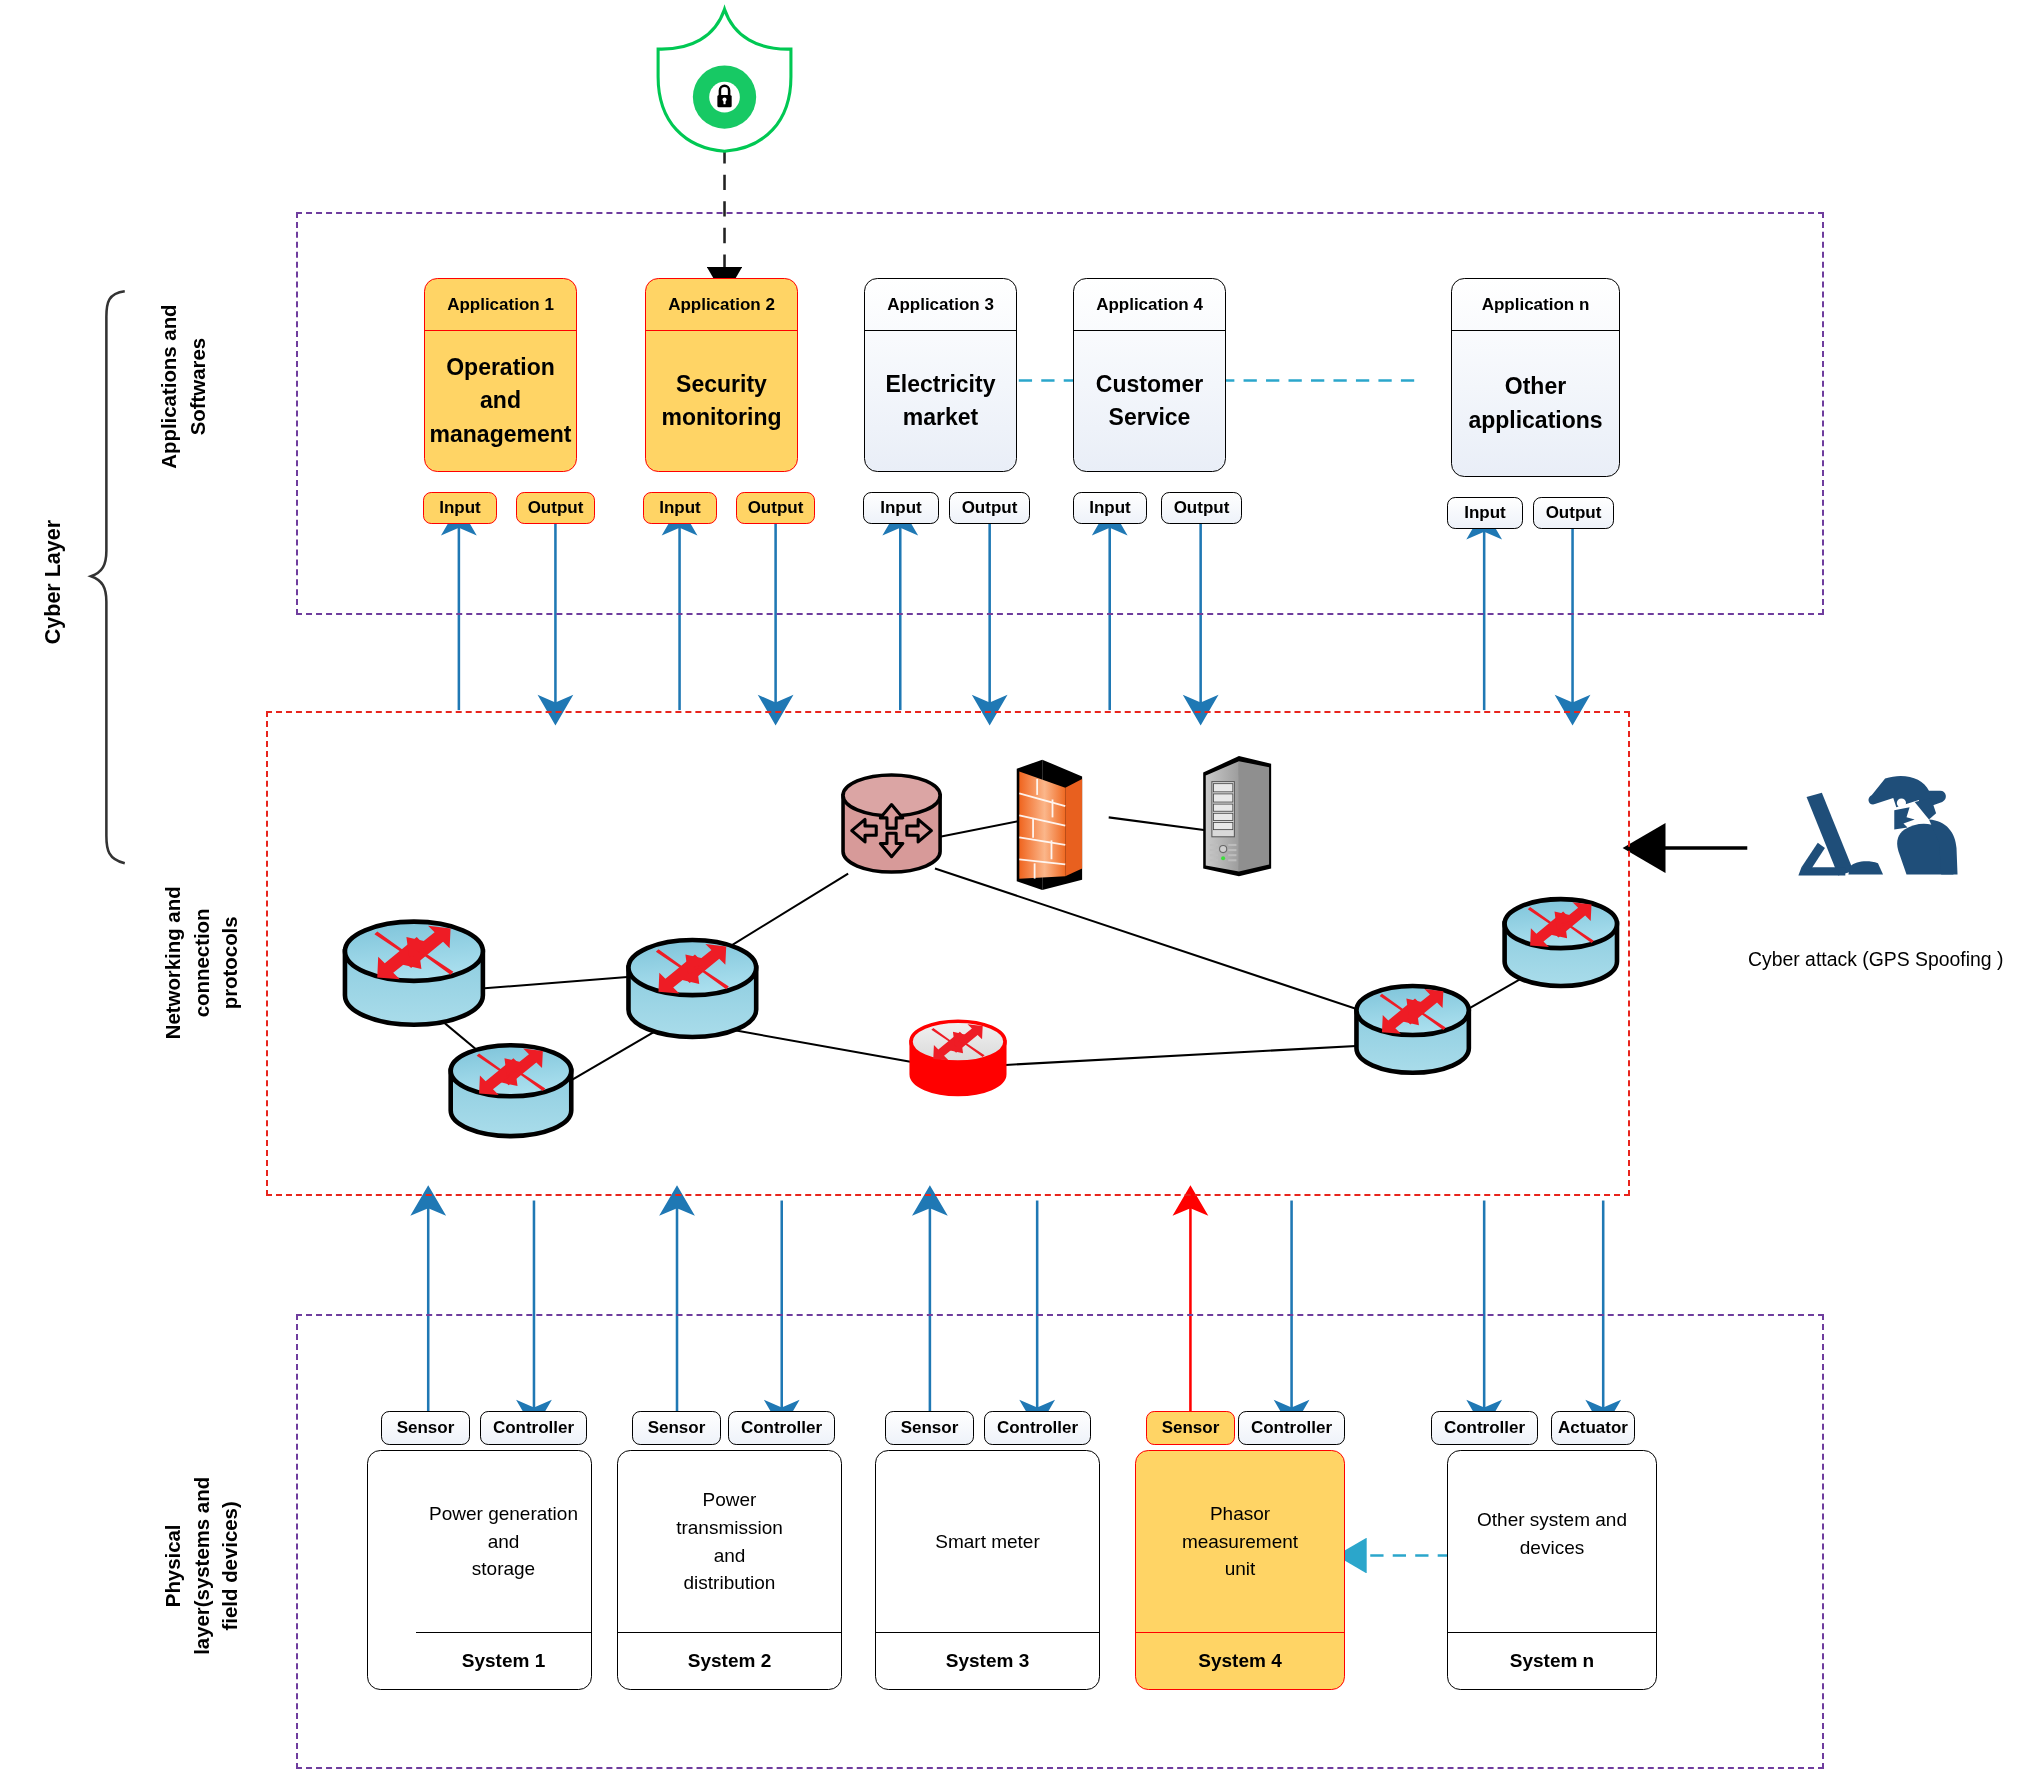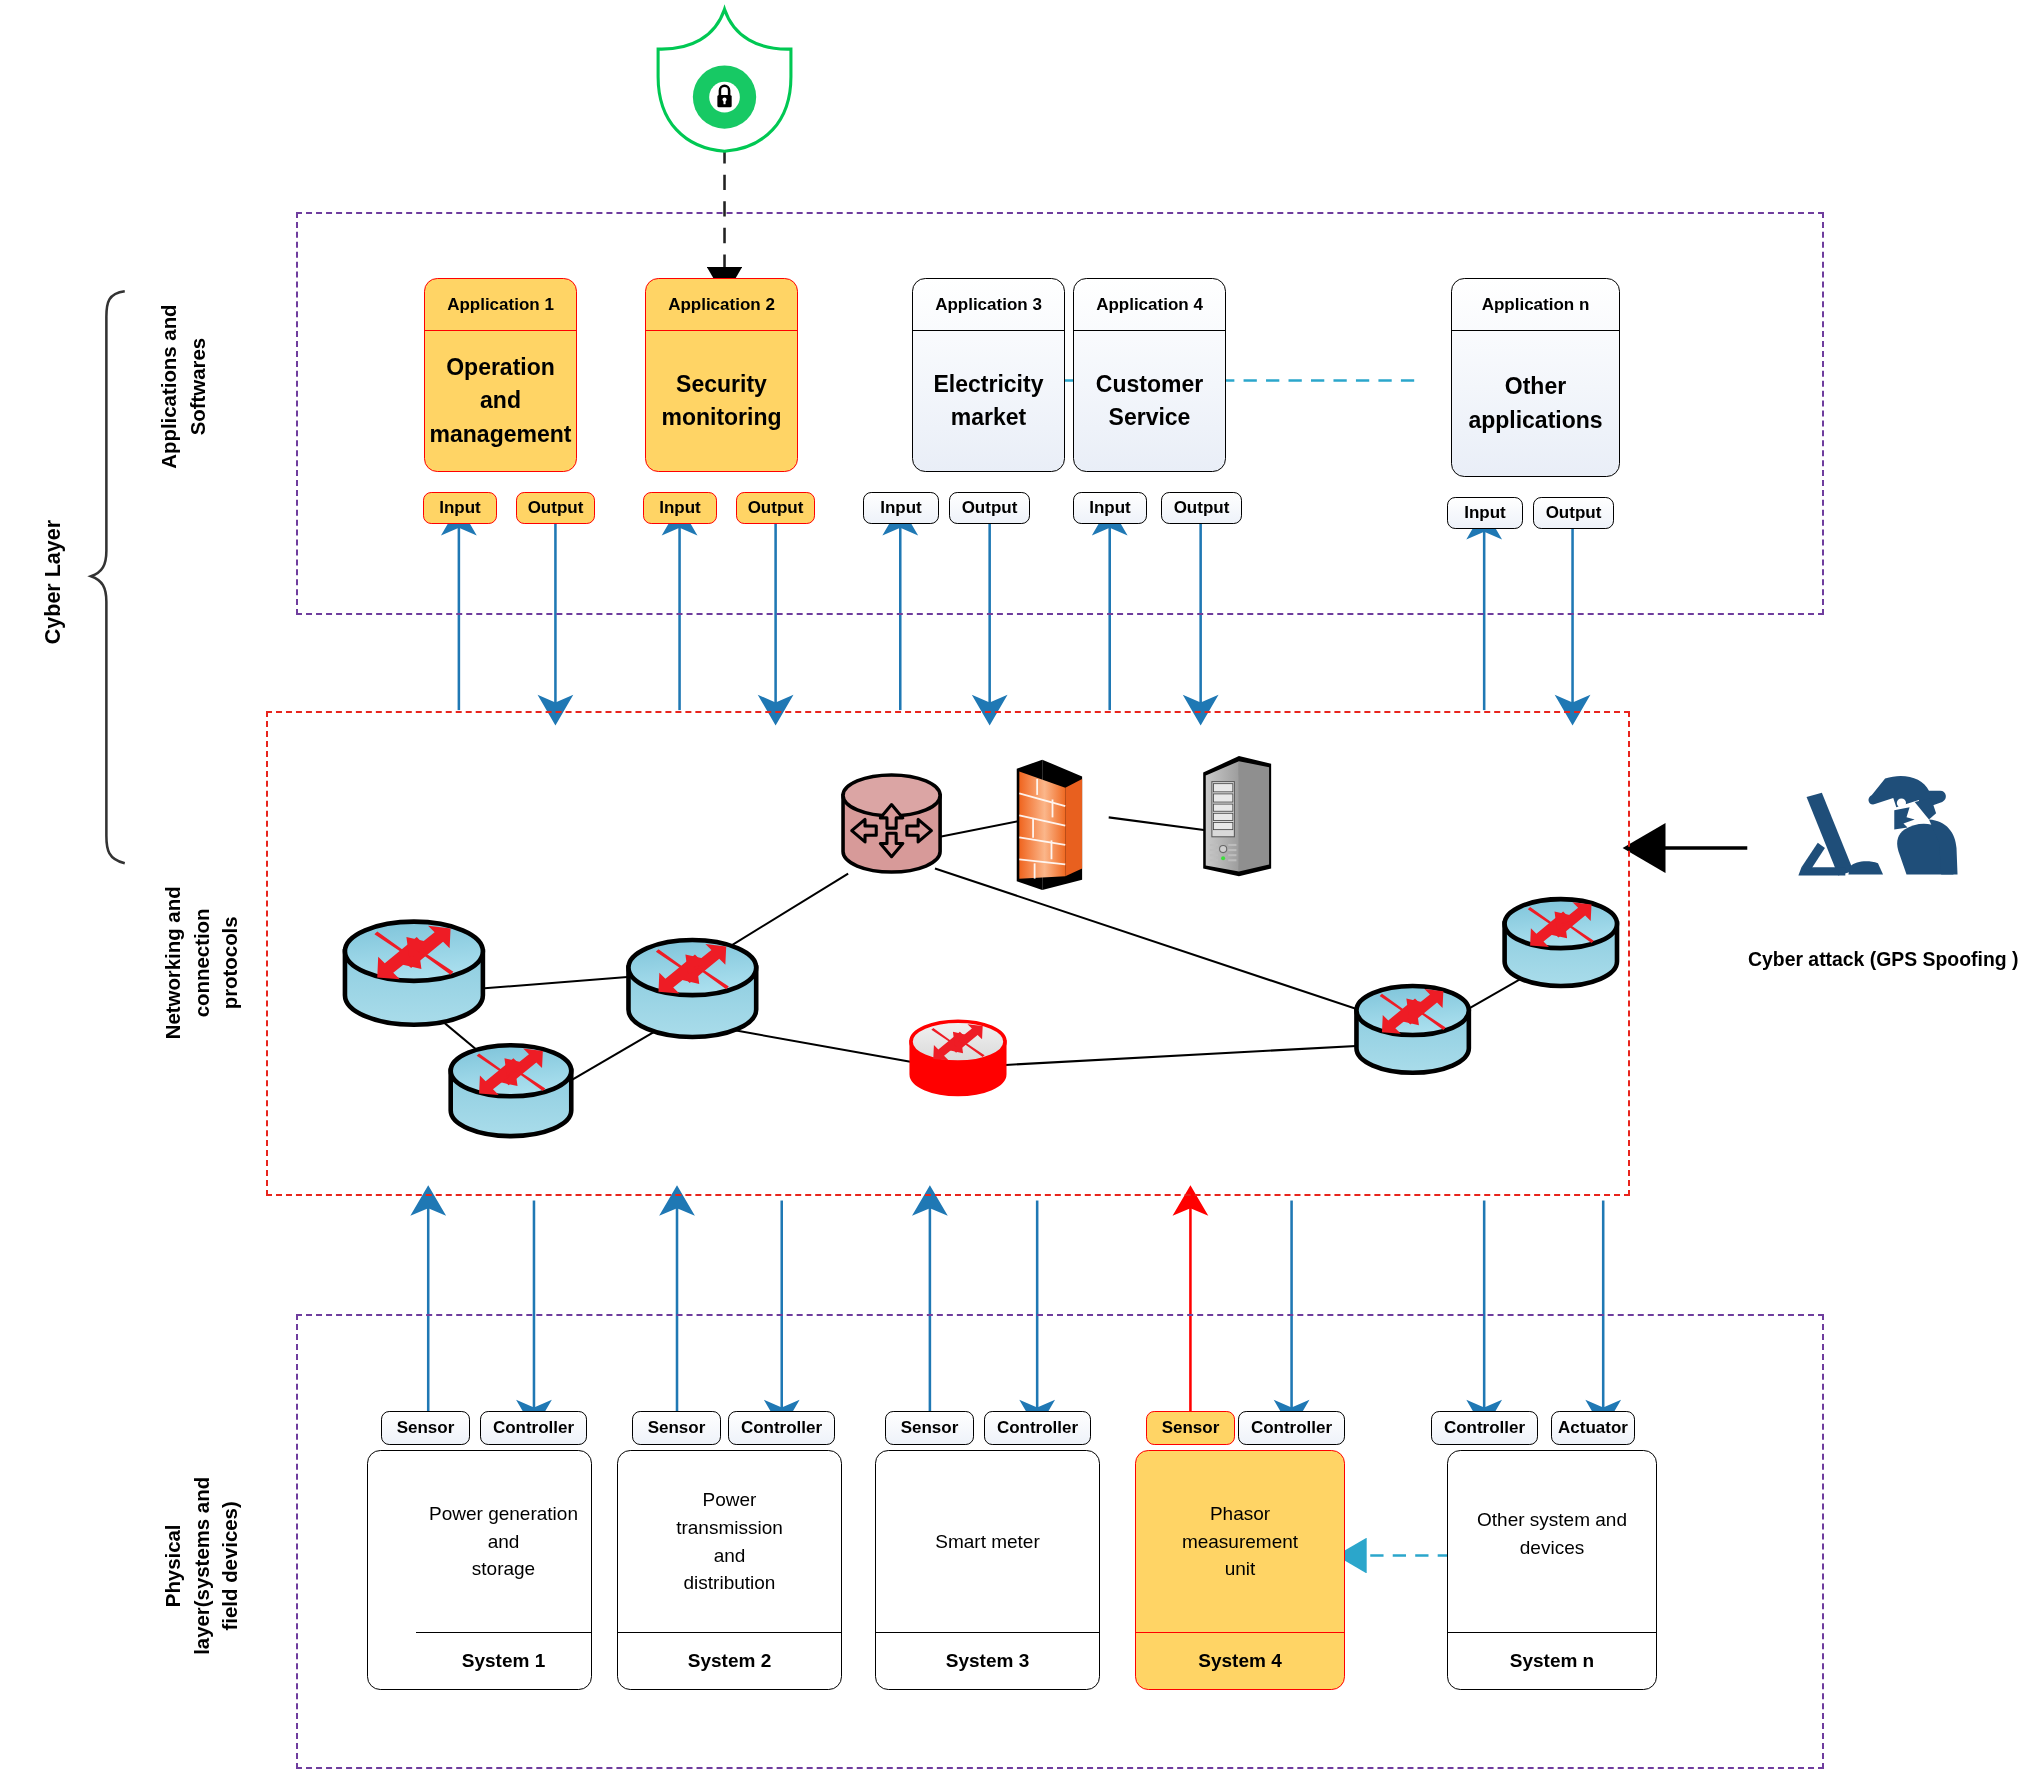--- a/index.html
+++ b/index.html
@@ -39,21 +39,21 @@
   .sys-body{flex:1;display:flex;align-items:center;justify-content:center;text-align:center;
             font-size:19px;line-height:1.45;color:#000;padding:0 6.1px;}
   .sys-foot{height:56px;border-top:1.5px solid #000;display:flex;align-items:center;
             justify-content:center;font-size:19px;font-weight:bold;color:#000;}
   .sys-card.hl .sys-foot{border-top-color:#ff0000;}
 
   
   .vlabel{position:absolute;font-weight:bold;color:#000;text-align:center;
           transform-origin:50% 50%;white-space:pre-line;line-height:1.4;}
 
-  .cap{position:absolute;font-weight:bold;font-size:19.4px;color:#000;white-space:nowrap;}
+  .cap{position:absolute;font-weight:normal;font-size:19.4px;color:#000;white-space:nowrap;}
 </style>
 </head>
 <body>
 
 <div id="stage">
 
   <svg class="layer" viewBox="0 0 3983 3498">
     <defs>
       <marker id="ablue" markerWidth="16" markerHeight="16" refX="7" refY="8" orient="auto">
         <path d="M1,1 L13,8 L1,15 L4,8 Z" fill="#1f78b4"></path>
@@ -281,21 +281,21 @@
   <div class="app-card hl" style="left:424px;top:278px;width:153px;height:194px;">
     <div class="app-head">Application 1</div>
     <div class="app-body" style="white-space:pre-line">Operation and
 management</div>
   </div>
   <div class="app-card hl" style="left:645px;top:278px;width:153px;height:194px;">
     <div class="app-head">Application 2</div>
     <div class="app-body" style="white-space:pre-line">Security
 monitoring</div>
   </div>
-  <div class="app-card" style="left:912px;top:278px;width:153px;height:194px;">
+  <div class="app-card" style="left:864px;top:278px;width:153px;height:194px;">
     <div class="app-head">Application 3</div>
     <div class="app-body" style="white-space:pre-line">Electricity
 market</div>
   </div>
   <div class="app-card" style="left:1073px;top:278px;width:153px;height:194px;">
     <div class="app-head">Application 4</div>
     <div class="app-body" style="white-space:pre-line">Customer
 Service</div>
   </div>
   <div class="app-card" style="left:1451px;top:278px;width:169px;height:199px;">

